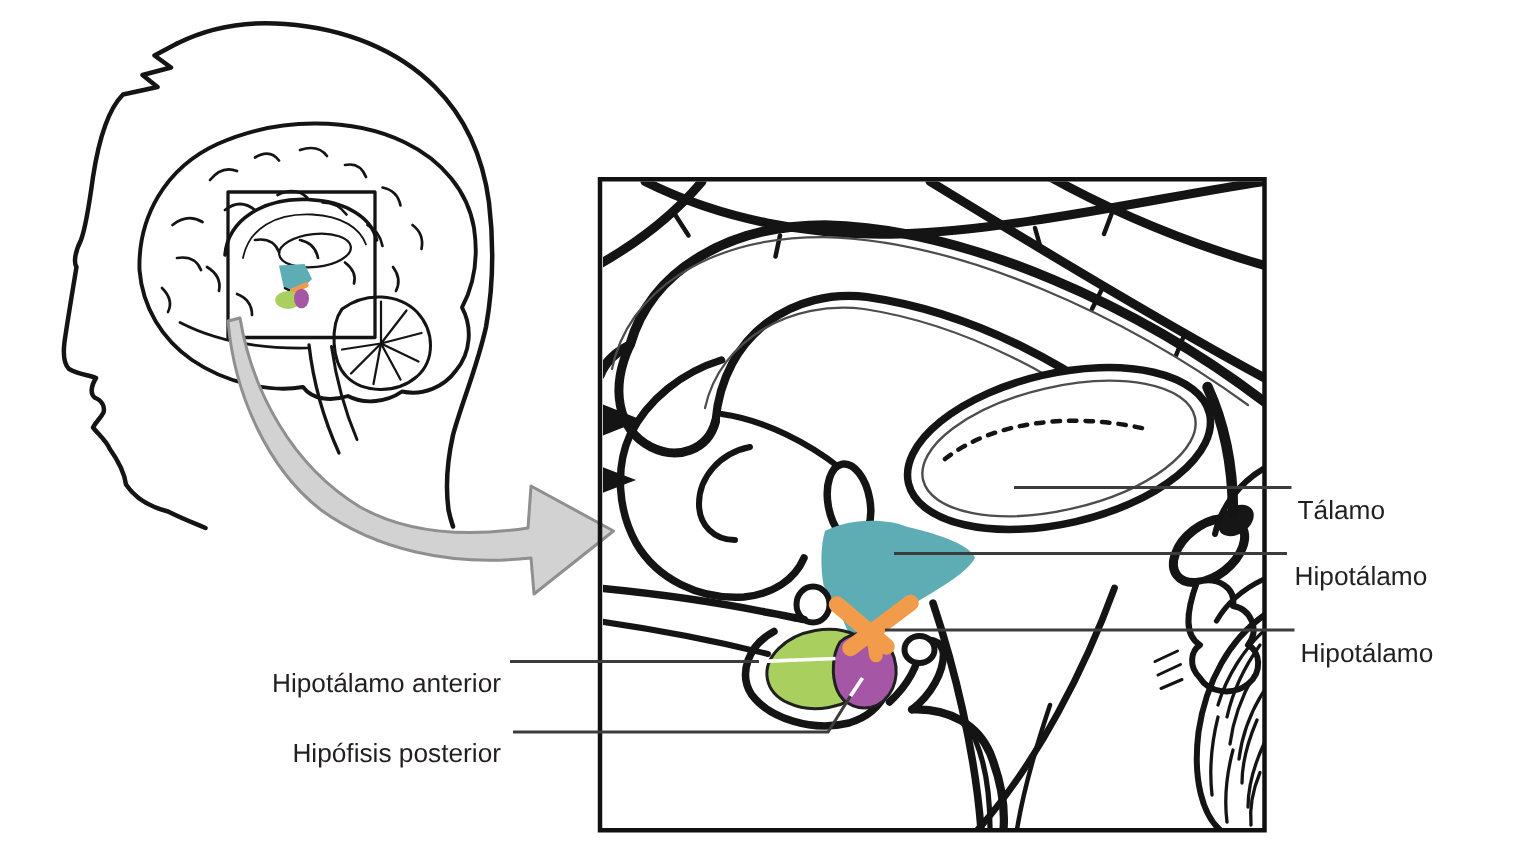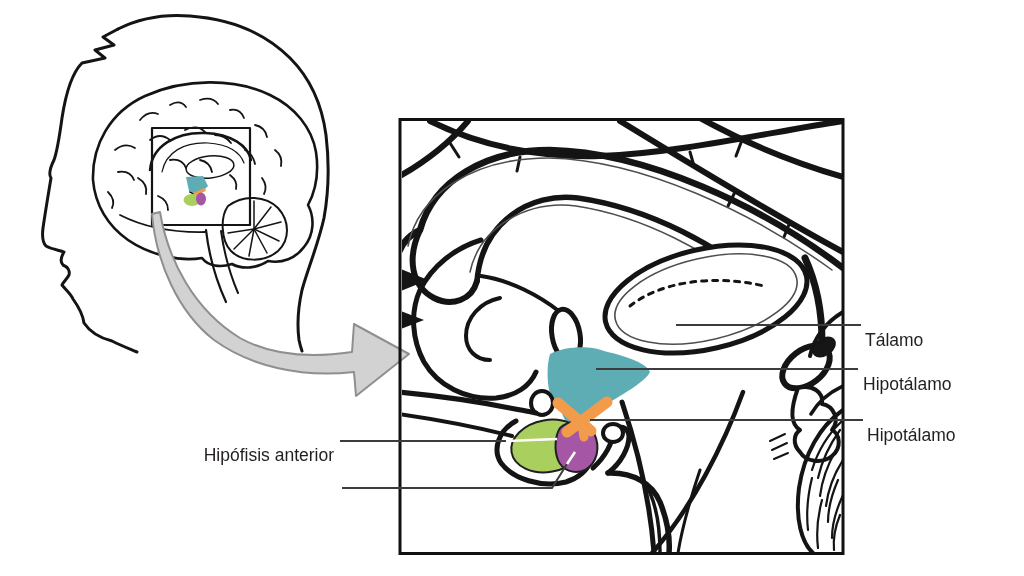--- a/index.html
+++ b/index.html
@@ -259,15 +259,16 @@
     <path d="M 340,441 L 512,441"></path>
     <path d="M 342,488 L 552,488 L 567,464"></path>
     <path stroke="#ffffff" stroke-width="2.5" d="M 506,441 L 557,439"></path>
     <path stroke="#ffffff" stroke-width="2.5" d="M 567,464 L 575,452"></path>
   </g>
 </svg>
 
 <div class="label label-right" style="left:865px;top:314px;">Tálamo</div>
 <div class="label label-right" style="left:863px;top:358px;">Hipotálamo</div>
 <div class="label label-right" style="left:867px;top:409px;">Hipotálamo</div>
-<div class="label label-left" style="top:429px;">Hipófisis anterior</div>
+<div class="label label-left" style="top:429px;">Hipotálamo anterior</div>
+<div class="label label-left" style="top:476px;">Hipófisis posterior</div>
 
 </div>
 
 </body></html>

